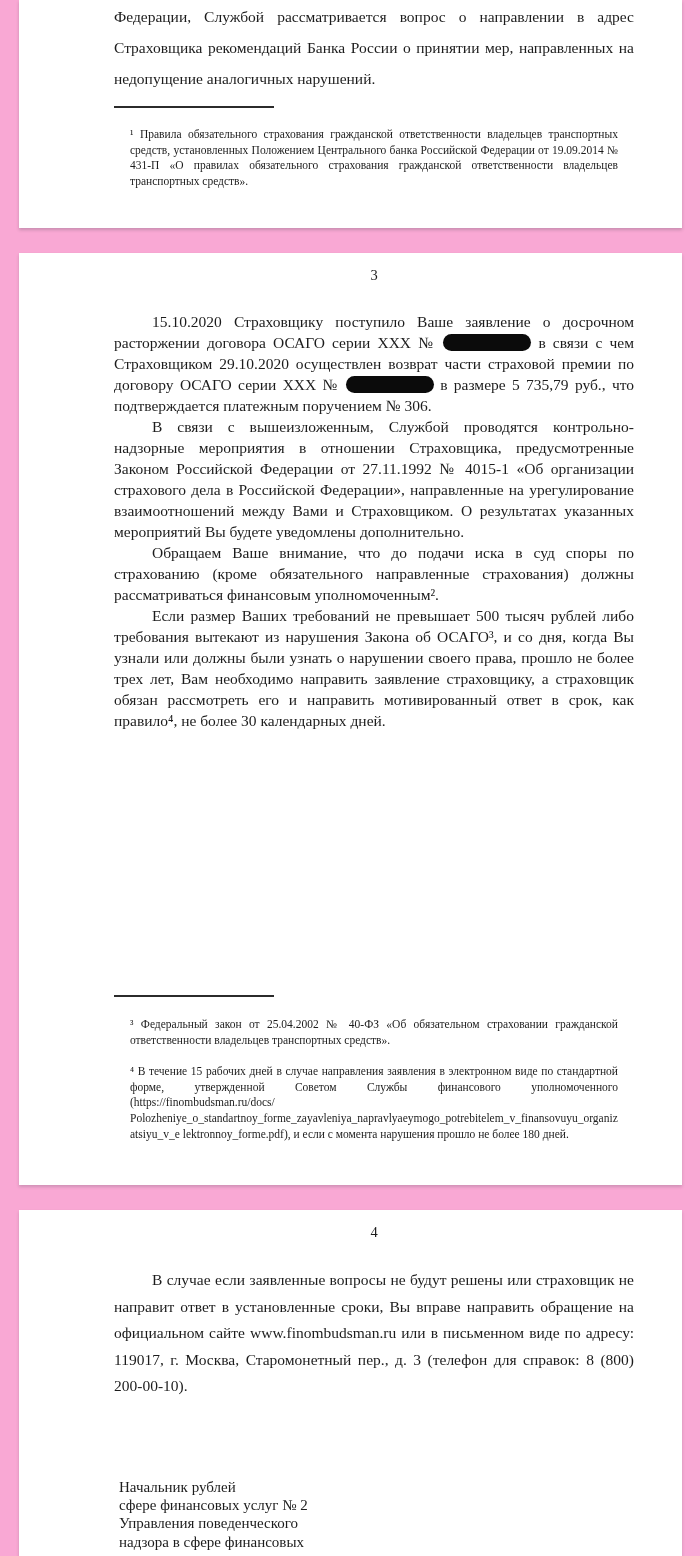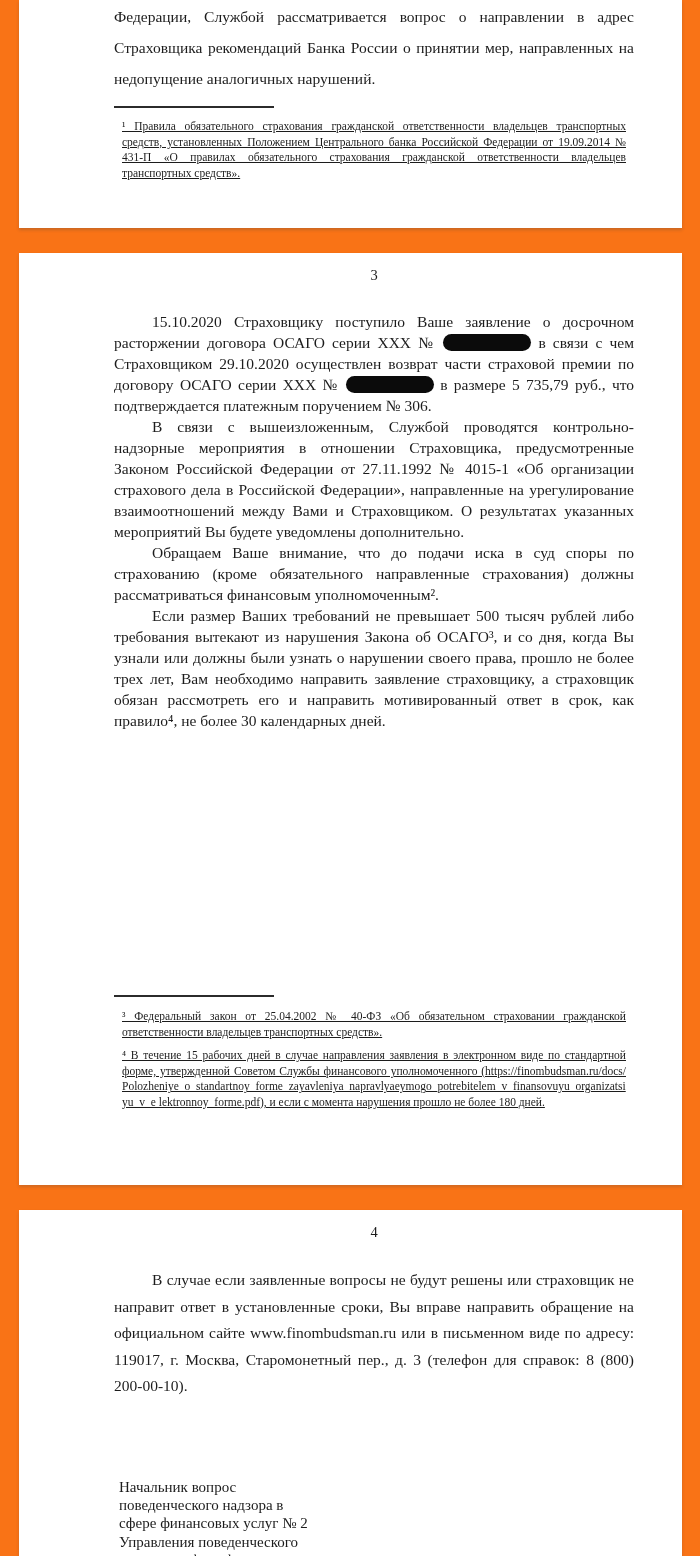--- a/index.html
+++ b/index.html
@@ -2,21 +2,21 @@
 <html><head>
 <meta charset="utf-8">
 <style>
   html, body { margin: 0; padding: 0; }
   body { font-family: "Liberation Serif", "DejaVu Serif", serif; }
 
   .viewport {
     position: relative;
     width: 700px;
     height: 1556px;
-    background: #f97316;
+    background: #f9a8d4;
     overflow: hidden;
   }
 
   .page {
     position: absolute;
     left: 19px;
     width: 663px;
     background: #ffffff;
     box-shadow: 0 2px 3px rgba(60,64,72,0.22);
   }
@@ -58,21 +58,21 @@
   #page-prev .fn-sep { top: 106px; }
   #page-3 .fn-sep { top: 742px; }
 
   .footnotes {
     font-size: 11.5px;
     line-height: 15.6px;
     text-align: justify;
   }
   #page-prev .footnotes { top: 111px; }
   #page-3 .footnotes { top: 748px; }
-  .footnote { margin: 8px; overflow-wrap: anywhere; text-decoration: underline; }
+  .footnote { margin: 16px; overflow-wrap: anywhere; }
 
   .redaction {
     display: inline-block;
     width: 88px;
     height: 17px;
     background: #0b0b0b;
     border-radius: 9px;
     vertical-align: -3px;
   }
 
@@ -119,21 +119,20 @@
         <p class="footnote">⁴ В течение 15 рабочих дней в случае направления заявления в электронном виде по стандартной форме, утвержденной Советом Службы финансового уполномоченного (https://finombudsman.ru/docs/ Polozheniye_o_standartnoy_forme_zayavleniya_napravlyaeymogo_potrebitelem_v_finansovuyu_organizatsiyu_v_e lektronnoy_forme.pdf), и если с момента нарушения прошло не более 180 дней.</p>
       </div>
   </div>
 
   <div class="page" id="page-4">
     <div class="textblock page-number">4</div>
     <div class="textblock body-text">
         <p class="para">В случае если заявленные вопросы не будут решены или страховщик не направит ответ в установленные сроки, Вы вправе направить обращение на официальном сайте www.finombudsman.ru или в письменном виде по адресу: 119017, г. Москва, Старомонетный пер., д. 3 (телефон для справок: 8 (800) 200-00-10).</p>
       </div>
     <div class="signature">
-        <p class="signature-line">Начальник вопрос</p>
-        <p class="signature-line">поведенческого надзора в</p>
+        <p class="signature-line">Начальник рублей</p>
         <p class="signature-line">сфере финансовых услуг № 2</p>
         <p class="signature-line">Управления поведенческого</p>
         <p class="signature-line">надзора в сфере финансовых</p>
       </div>
   </div>
 
 </div>
 
 </body></html>

